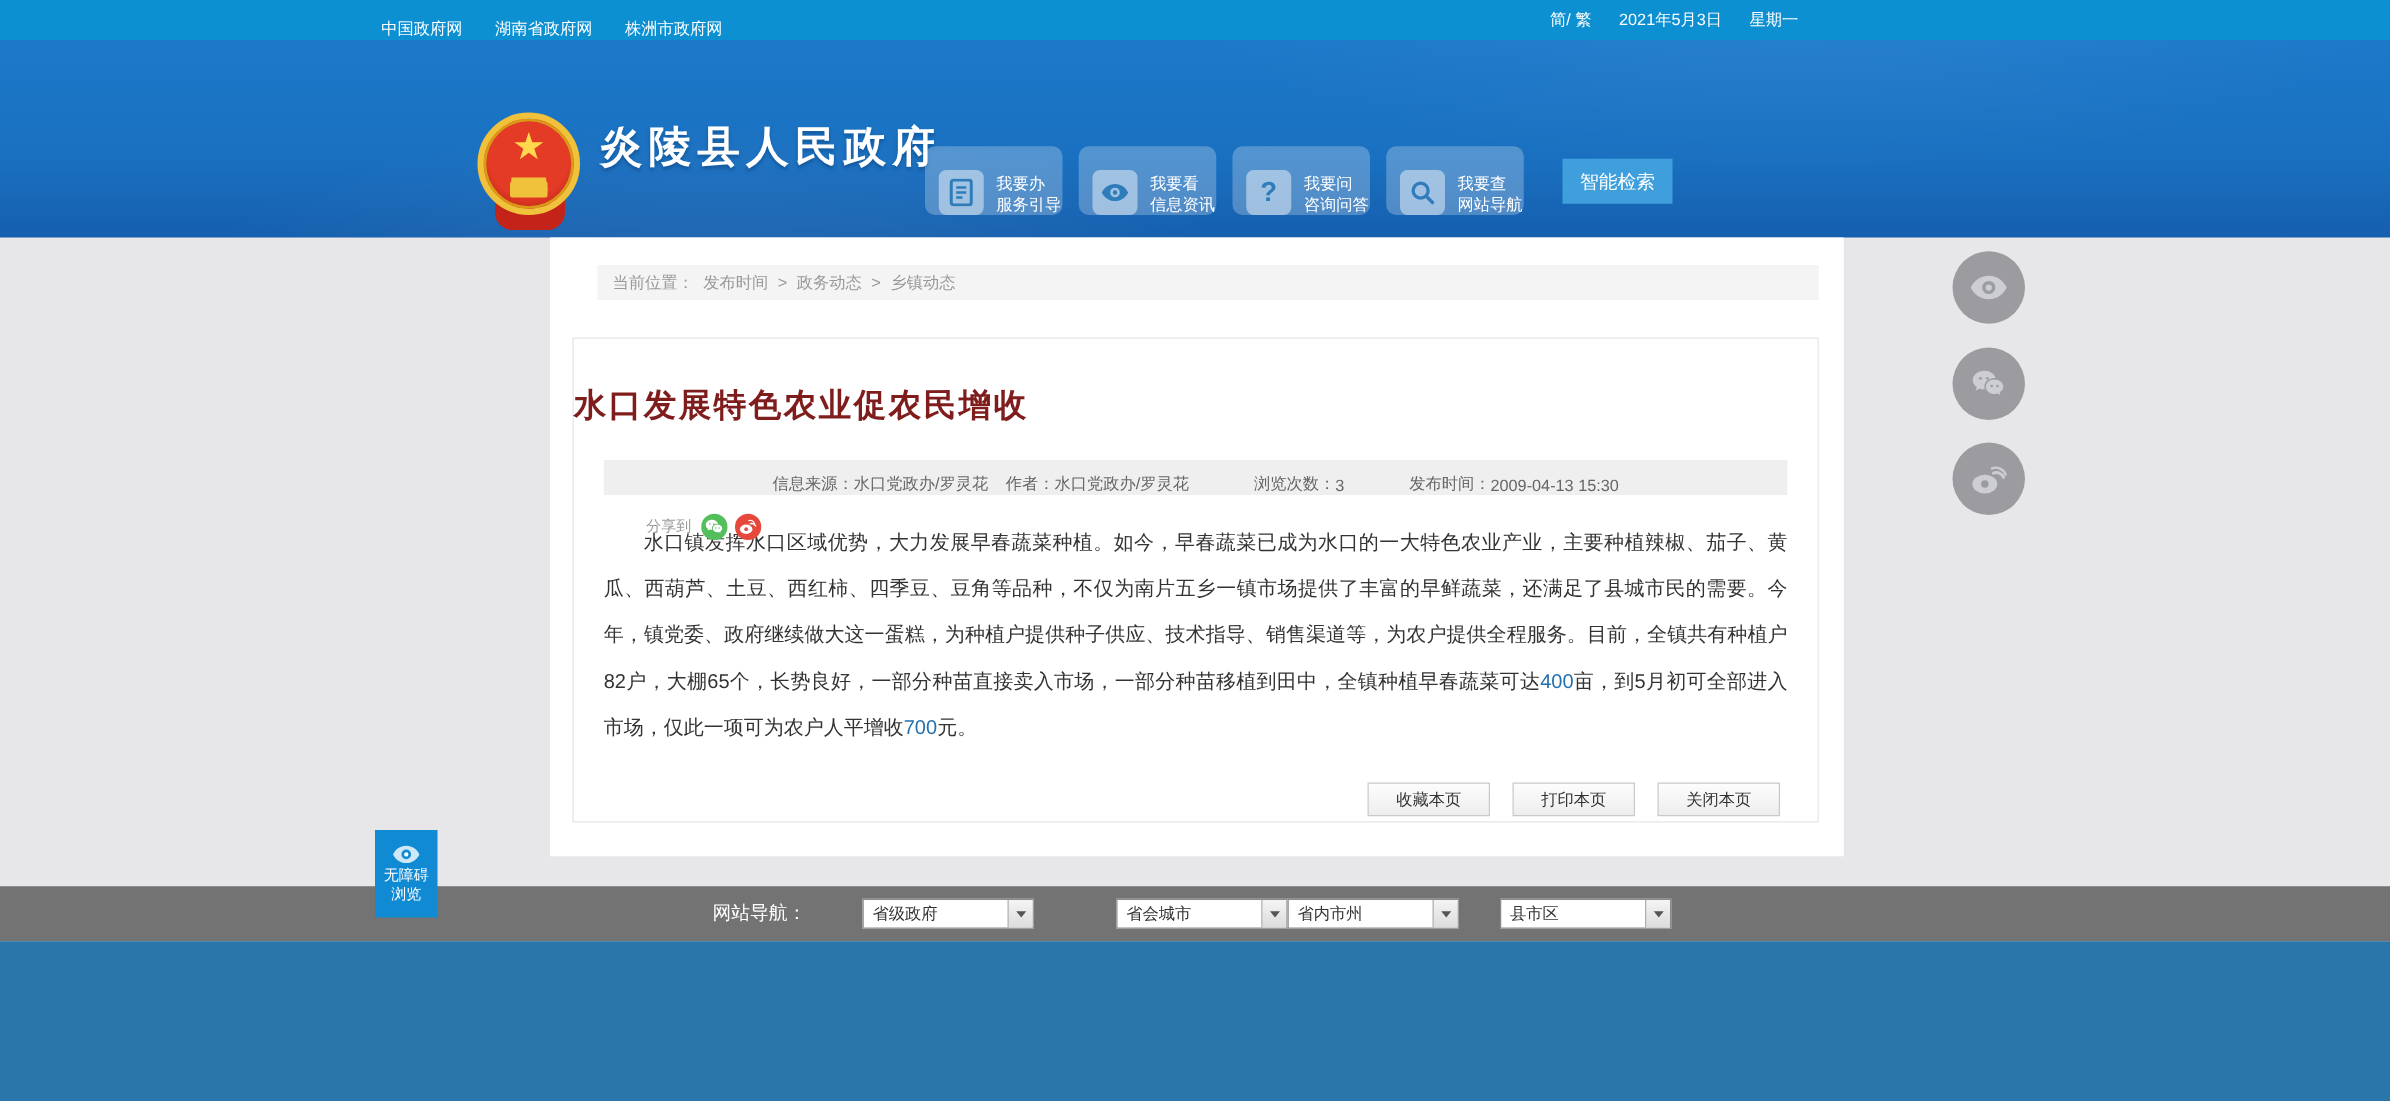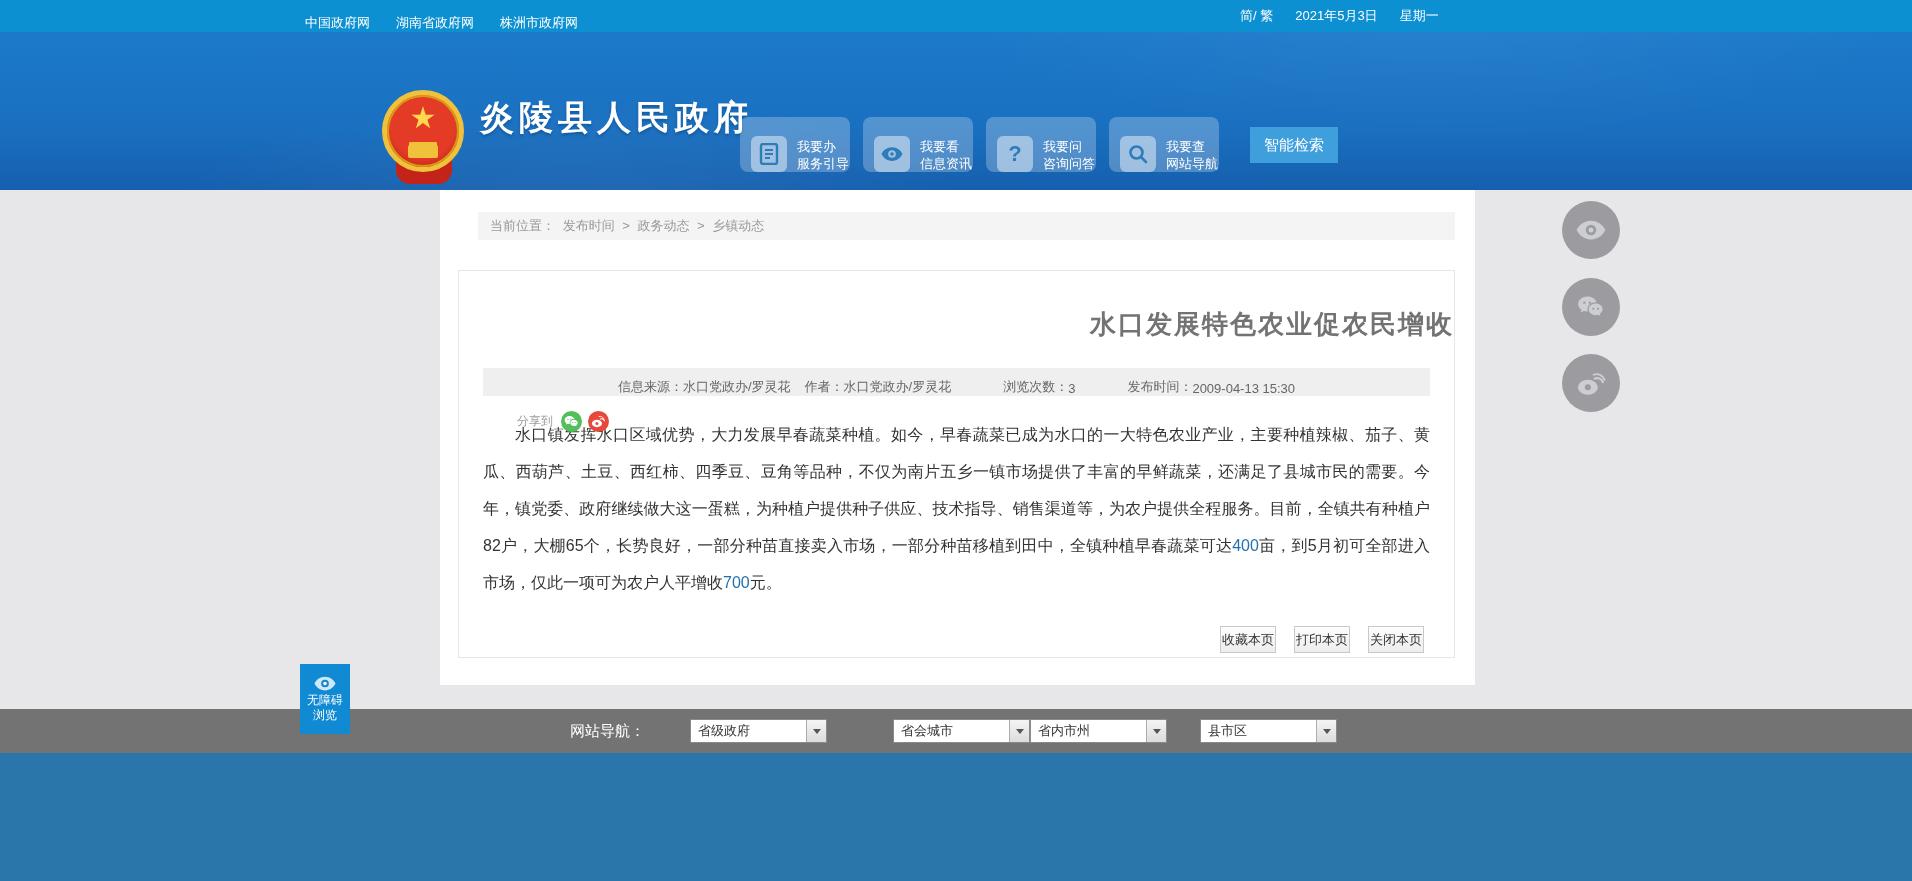--- a/index.html
+++ b/index.html
@@ -46,35 +46,35 @@
     border-radius:18px 0 0 18px; padding-left:17px; font-size:13px; color:#333; font-family:"Liberation Sans",sans-serif; }
   .search-input::placeholder { color:#b9b9b9; }
   .search-btn { width:88px; height:36px; border:none; background:#3f9fdc; color:#fff; font-size:15px; cursor:pointer; font-family:"Liberation Sans",sans-serif; }
   
   .main-panel { position:absolute; left:440px; top:190px; width:1035px; height:495px; background:#fff; }
   .breadcrumb { position:absolute; left:38px; top:22px; right:20px; height:28px; background:#f4f4f4;
     font-size:13px; color:#999; line-height:28px; padding-left:12px; }
   .breadcrumb span { margin-right:4px; }
   .breadcrumb .bc-link { cursor:pointer; }
   .article-card { position:absolute; left:18px; top:80px; width:997px; height:388px; background:#fff; border:1px solid #e6e6e6; }
-  .article-title { margin-top:36px; text-align:right; color:#737373; font-size:26px; font-weight:bold; letter-spacing:2px; }
+  .article-title { margin-top:36px; text-align:left; color:#7f1d1d; font-size:26px; font-weight:bold; letter-spacing:2px; }
   .meta-bar { margin:26px 24px 0 24px; height:28px; background:#efefef; display:flex; justify-content:center;
     align-items:flex-end; font-size:13px; color:#666; }
   .meta-bar .m-gap-s { margin-left:14px; }
   .meta-bar .m-gap-l { margin-left:52px; }
   .share-row { position:absolute; left:58px; top:140px; display:flex; align-items:center; gap:6px; z-index:3; }
   .share-label { font-size:12px; color:#9a9a9a; margin-right:2px; }
   .share-ic { width:21px; height:21px; border-radius:50%; display:flex; align-items:center; justify-content:center; cursor:pointer; }
   .share-wechat { background:#52bf5a; color:#fff; --dotc:#52bf5a; }
   .share-weibo { background:#e6493b; color:#fff; --dotc:#e6493b; }
   .article-body { margin:20px 24px 0 24px; font-size:16px; color:#333; line-height:37px;
     text-align:justify; text-indent:2em; position:relative; z-index:1; }
   .num-hl { color:#2470ae; }
   .action-row { position:absolute; right:30px; bottom:4px; display:flex; gap:18px; }
-  .action-btn { width:56px; height:27px; border:1px solid #c9c9c9; background:linear-gradient(180deg,#fdfdfd,#ededed);
+  .action-btn { width:98px; height:27px; border:1px solid #c9c9c9; background:linear-gradient(180deg,#fdfdfd,#ededed);
     font-size:13px; color:#333; cursor:pointer; font-family:"Liberation Sans",sans-serif; }
   
   .float-access { position:absolute; left:300px; top:664px; width:50px; height:70px; background:#0f8ad3;
     color:#fff; display:flex; flex-direction:column; align-items:center; justify-content:center; cursor:pointer; z-index:5; }
   .float-access .a-eye { color:#cfe8f8; margin-bottom:2px; }
   .float-access .a-text { font-size:12px; line-height:15px; text-align:center; }
   .float-circles { position:absolute; left:1562px; top:0; }
   .fcircle { position:absolute; left:0; width:58px; height:58px; border-radius:50%; background:#9c9ca0;
     color:#cdced2; --dotc:#9c9ca0; display:flex; align-items:center; justify-content:center; cursor:pointer; }
   .fc1 { top:201px; } .fc2 { top:278px; } .fc3 { top:354px; }

